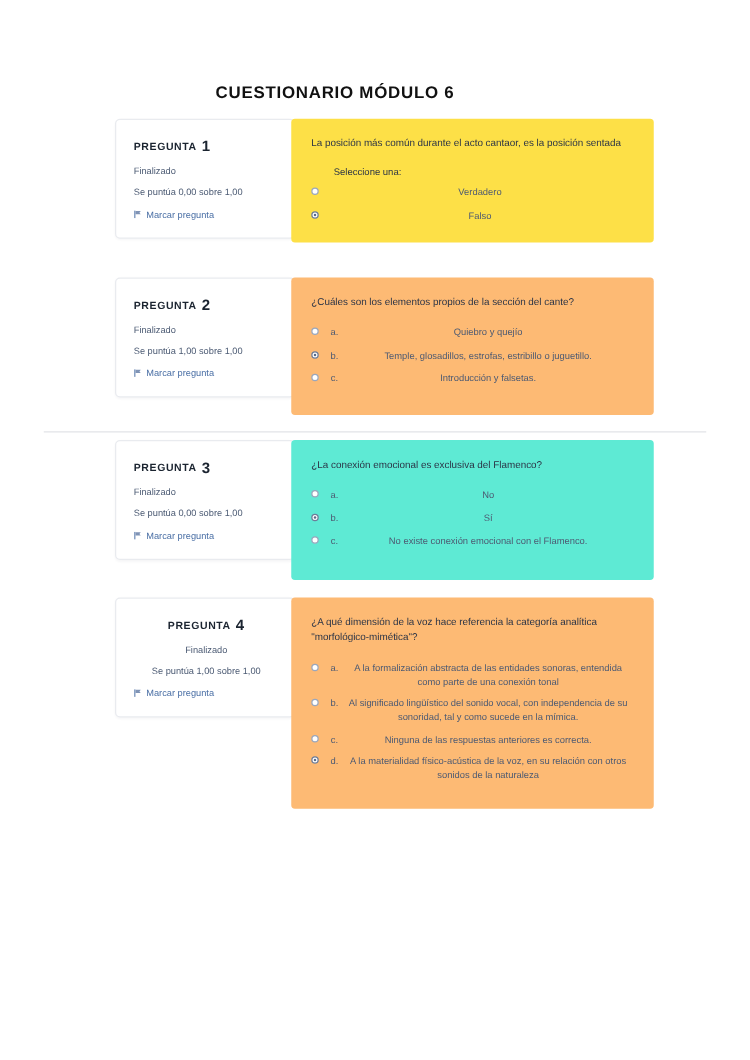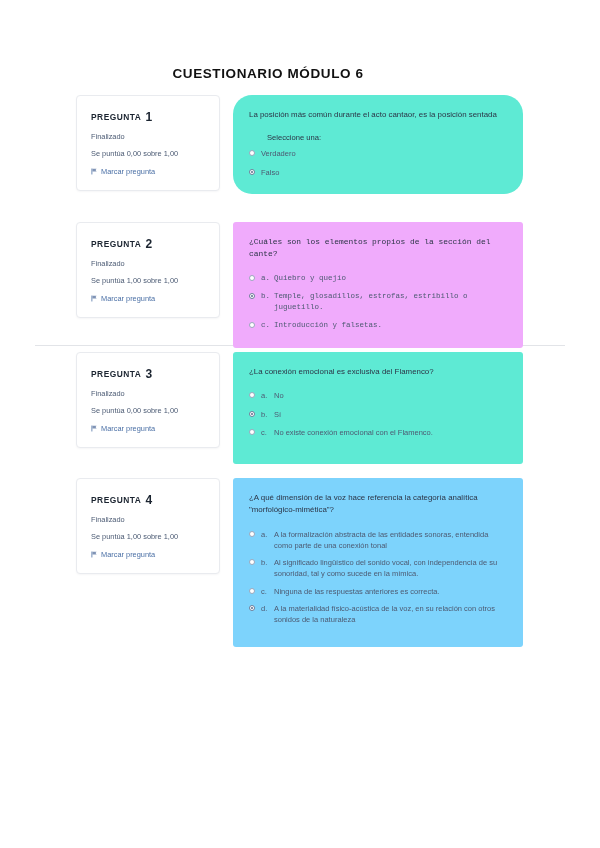--- a/index.html
+++ b/index.html
@@ -44,21 +44,21 @@
   }
 
   .qrow {
     position: absolute;
     left: 0;
     width: 600px;
   }
 
   .qinfo {
     position: absolute;
-    left: 76px;
+    left: 92px;
     width: 144px;
     background: #ffffff;
     border: 1px solid #e9ebef;
     border-radius: 4px;
     box-sizing: border-box;
     padding: 14px 12px 14px 14px;
     box-shadow: 0 1px 2px rgba(20,30,60,0.04);
   }
   .qinfo .qnum-line {
     font-size: 8.4px;
@@ -116,20 +116,21 @@
   .select-label {
     font-size: 7.6px;
     color: #2b3446;
     margin-bottom: 6px;
     padding-left: 18px;
   }
   .options {
     margin: 0;
     padding: 0;
     list-style: none;
+    text-align: center;
   }
   .option {
     display: flex;
     align-items: flex-start;
     font-size: 7.5px;
     line-height: 1.5;
     color: #4d5a72;
     margin-bottom: 7px;
   }
   .option:last-child { margin-bottom: 0; }
@@ -186,21 +187,21 @@
           <div class="flagline">
             <span class="flag-icon">
               <svg viewBox="0 0 8 8" width="7" height="7" aria-hidden="true">
                 <path d="M1 0.6 L1 7.4" stroke="#4a6fa5" stroke-width="0.9" fill="none"></path>
                 <path d="M1.6 0.9 L6.4 0.9 L5.2 2.4 L6.4 3.9 L1.6 3.9 Z" fill="#7f93b5"></path>
               </svg>
             </span>
             <span>Marcar pregunta</span>
           </div>
         </div>
-        <div class="qbody" style="top: 95px; min-height: 98px; background: #5eead4; border-radius: 19px;">
+        <div class="qbody" style="top: 95px; min-height: 98px; background: #fde047;">
           <div class="qtext">La posición más común durante el acto cantaor, es la posición sentada</div>
           <div class="select-label">Seleccione una:</div>
           <ul class="options">
             <li class="option">
               <span class="radio"></span>
               <span class="opt-text">Verdadero</span>
             </li>
             <li class="option">
               <span class="radio checked"></span>
               <span class="opt-text">Falso</span>
@@ -216,21 +217,21 @@
           <div class="flagline">
             <span class="flag-icon">
               <svg viewBox="0 0 8 8" width="7" height="7" aria-hidden="true">
                 <path d="M1 0.6 L1 7.4" stroke="#4a6fa5" stroke-width="0.9" fill="none"></path>
                 <path d="M1.6 0.9 L6.4 0.9 L5.2 2.4 L6.4 3.9 L1.6 3.9 Z" fill="#7f93b5"></path>
               </svg>
             </span>
             <span>Marcar pregunta</span>
           </div>
         </div>
-        <div class="qbody" style="top: 222px; min-height: 110px; background: #f0abfc; font-family: Liberation Mono, monospace;">
+        <div class="qbody" style="top: 222px; min-height: 110px; background: #fdba74;">
           <div class="qtext">¿Cuáles son los elementos propios de la sección del cante?</div>
           <ul class="options">
             <li class="option">
               <span class="radio"></span>
               <span class="opt-key">a.</span>
               <span class="opt-text">Quiebro y quejío</span>
             </li>
             <li class="option">
               <span class="radio checked"></span>
               <span class="opt-key">b.</span>
@@ -274,35 +275,35 @@
             </li>
             <li class="option">
               <span class="radio"></span>
               <span class="opt-key">c.</span>
               <span class="opt-text">No existe conexión emocional con el Flamenco.</span>
             </li>
           </ul>
         </div>
       </div>
       <div class="qrow" style="top: 0px;">
-        <div class="qinfo" style="top: 478px; min-height: 82px;">
+        <div class="qinfo" style="top: 478px; min-height: 82px; text-align: center;">
           <div class="qnum-line"><span>PREGUNTA</span><span class="big">4</span></div>
           <div class="meta">Finalizado</div>
           <div class="meta">Se puntúa 1,00 sobre 1,00</div>
           <div class="flagline">
             <span class="flag-icon">
               <svg viewBox="0 0 8 8" width="7" height="7" aria-hidden="true">
                 <path d="M1 0.6 L1 7.4" stroke="#4a6fa5" stroke-width="0.9" fill="none"></path>
                 <path d="M1.6 0.9 L6.4 0.9 L5.2 2.4 L6.4 3.9 L1.6 3.9 Z" fill="#7f93b5"></path>
               </svg>
             </span>
             <span>Marcar pregunta</span>
           </div>
         </div>
-        <div class="qbody tight" style="top: 478px; min-height: 152px; background: #7dd3fc;">
+        <div class="qbody tight" style="top: 478px; min-height: 152px; background: #fdba74;">
           <div class="qtext">¿A qué dimensión de la voz hace referencia la categoría analítica "morfológico-mimética"?</div>
           <ul class="options">
             <li class="option">
               <span class="radio"></span>
               <span class="opt-key">a.</span>
               <span class="opt-text">A la formalización abstracta de las entidades sonoras, entendida como parte de una conexión tonal</span>
             </li>
             <li class="option">
               <span class="radio"></span>
               <span class="opt-key">b.</span>

